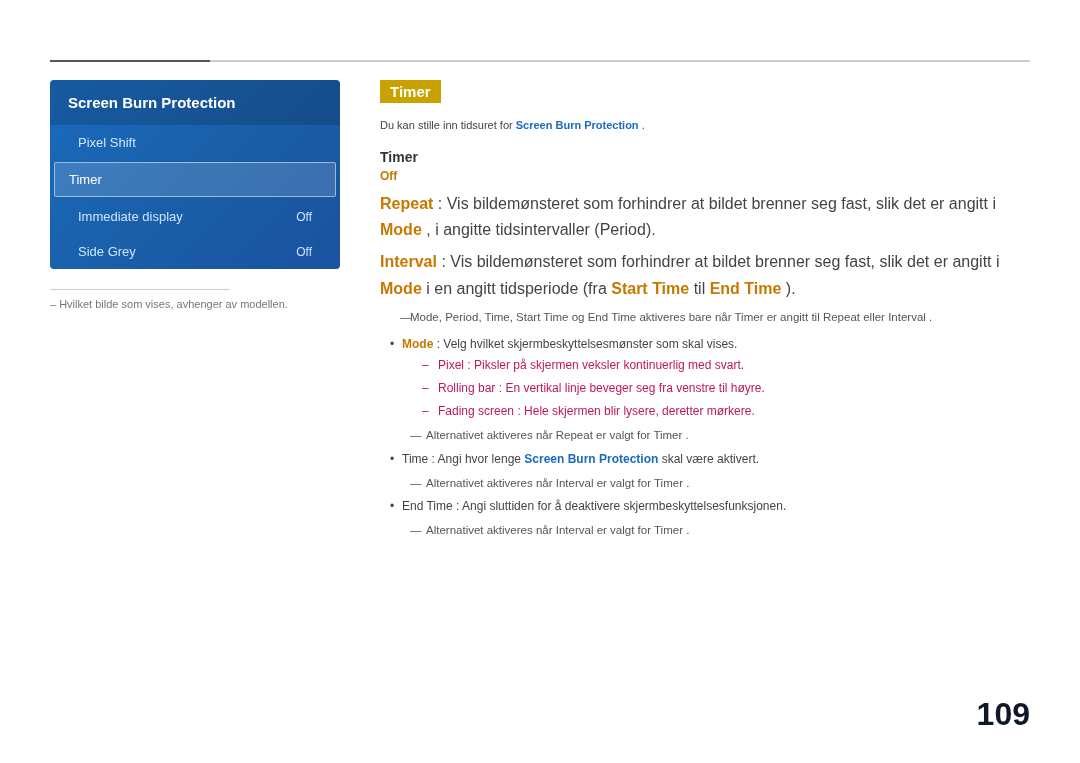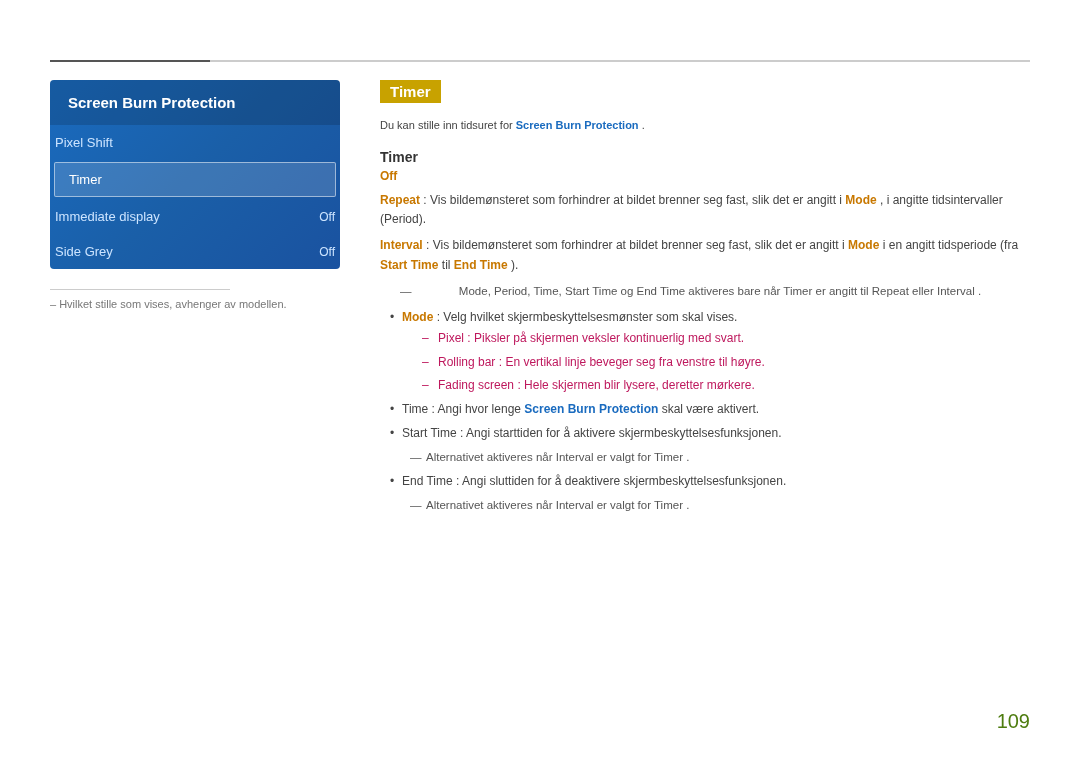--- a/index.html
+++ b/index.html
@@ -45,21 +45,21 @@
 
     .menu-title {
       color: #ffffff;
       font-size: 15px;
       font-weight: bold;
       padding: 14px 18px;
       background: rgba(0,0,0,0.15);
     }
 
     .menu-item {
-      padding: 10px 5px;
+      padding: 10px 28px;
       color: #cce4ff;
       font-size: 13px;
       display: flex;
       justify-content: space-between;
       align-items: center;
       cursor: pointer;
     }
 
     .menu-item.active {
       background: rgba(255,255,255,0.15);
@@ -131,21 +131,21 @@
     }
 
     .status-off {
       color: #c87800;
       font-weight: bold;
       font-size: 12px;
       margin-bottom: 8px;
     }
 
     .content-text {
-      font-size: 12px;
+      font-size: 16px;
       color: #444;
       line-height: 1.65;
       margin-bottom: 6px;
     }
 
     .content-text .bold {
       font-weight: bold;
     }
 
     .indent-note {
@@ -218,23 +218,23 @@
       content: '—';
       position: absolute;
       left: 0;
     }
 
     
     .page-number {
       position: absolute;
       bottom: 30px;
       right: 50px;
-      font-size: 20px;
-      color: #4d7c0f;
-      font-weight: 400;
+      font-size: 32px;
+      color: #0f172a;
+      font-weight: 700;
     }
   </style>
 </head>
 <body>
 
 <div class="top-bar">
   <div class="top-bar-accent"></div>
 </div>
 
 <div class="left-panel">
@@ -249,21 +249,21 @@
     <div class="menu-item">
       <span>Immediate display</span>
       <span class="item-value">Off</span>
     </div>
     <div class="menu-item">
       <span>Side Grey</span>
       <span class="item-value">Off</span>
     </div>
   </div>
   <hr class="footnote-divider">
-  <p class="footnote">– Hvilket stille som vises, avhenger av modellen.</p>
+  <p class="footnote">– Hvilket bilde som vises, avhenger av modellen.</p>
 </div>
 
 <div class="right-panel">
 
   <div class="section-title-box">Timer</div>
 
   <p class="intro-text">
     <span>Du kan stille inn tidsuret for </span>
     <span class="highlight-blue">Screen Burn Protection</span>
     <span>.</span>
@@ -283,21 +283,21 @@
     <span class="highlight-orange bold">Interval</span>
     <span>: Vis bildemønsteret som forhindrer at bildet brenner seg fast, slik det er angitt i </span>
     <span class="highlight-orange bold">Mode</span>
     <span> i en angitt tidsperiode (fra </span>
     <span class="highlight-orange bold">Start Time</span>
     <span> til </span>
     <span class="highlight-orange bold">End Time</span>
     <span>).</span>
   </p>
 
-  <div class="indent-note" style="margin-bottom:8px;text-align:center;">
+  <div class="indent-note" style="margin-bottom:8px;">
     <span>Mode, Period, Time, Start Time og End Time aktiveres bare når </span>
     <span class="bold">Timer</span>
     <span> er angitt til </span>
     <span class="bold">Repeat</span>
     <span> eller </span>
     <span class="bold">Interval</span>
     <span>.</span>
   </div>
 
   <ul class="bullet-list">
@@ -315,36 +315,37 @@
         </li>
         <li>
           <span class="bold">Fading screen</span>
           <span>: Hele skjermen blir lysere, deretter mørkere.</span>
         </li>
       </ul>
     </li>
   </ul>
 
 
+  <div class="indent-note-plain">
+    <span>Alternativet aktiveres når </span>
+    <span class="bold">Repeat</span>
+    <span> er valgt for </span>
+    <span class="bold">Timer</span>
+    <span>.</span>
+  </div>
 
   <ul class="bullet-list">
     <li>
       <span class="bold">Time</span>
       <span>: Angi hvor lenge </span>
       <span class="highlight-blue bold">Screen Burn Protection</span>
       <span> skal være aktivert.</span>
     </li>
   </ul>
 
-  <ul class="bullet-list">
-    <li>
-      <span class="bold">Start Time</span>
-      <span>: Angi starttiden for å aktivere skjermbeskyttelsesfunksjonen.</span>
-    </li>
-  </ul>
   <div class="indent-note-plain">
     <span>Alternativet aktiveres når </span>
     <span class="bold">Interval</span>
     <span> er valgt for </span>
     <span class="bold">Timer</span>
     <span>.</span>
   </div>
 
   <ul class="bullet-list">
     <li>

